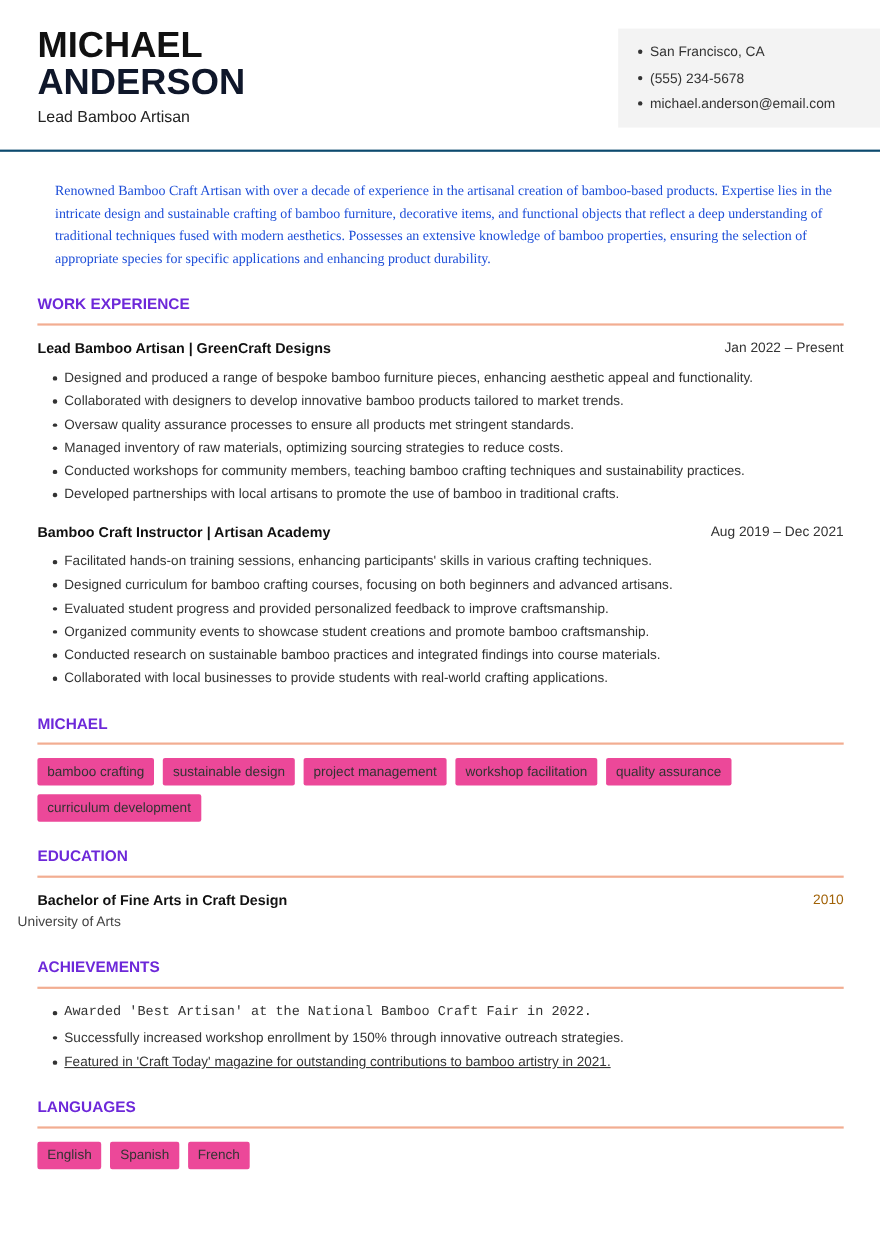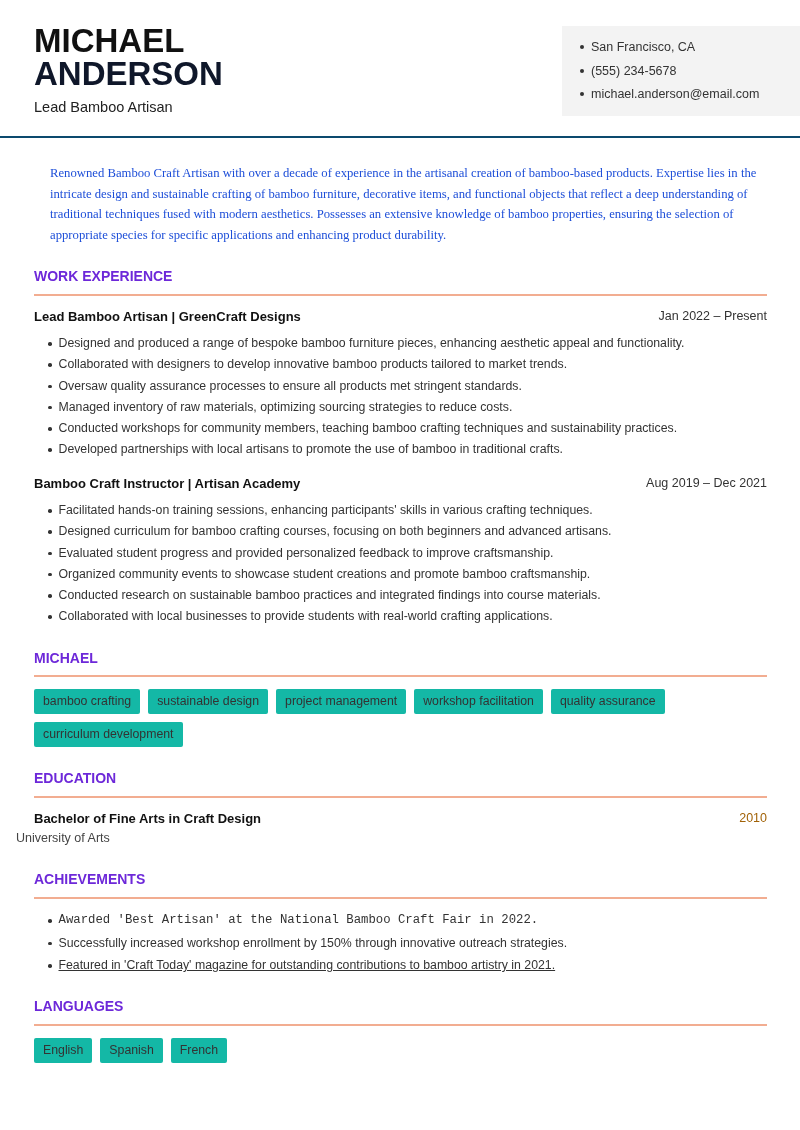--- a/index.html
+++ b/index.html
@@ -57,21 +57,21 @@
     .job-role { font-weight: 700; color: #111111; }
     .job-date { color: #333333; font-size: 12.5px; }
     .bullets { position: absolute; left: 34px; width: 740px; }
     .bullets li {
       list-style: none; font-size: 12.3px; color: #333333; height: 21.3px; line-height: 16px;
       display: flex; align-items: flex-start;
     }
     .bullets li .bullet-dot { margin-left: 14px; margin-right: 7px; margin-top: 7px; width: 3.5px; height: 3.5px; }
     .tags { position: absolute; left: 34px; width: 733px; display: flex; flex-wrap: wrap; gap: 8px 8px; }
     .tag {
-      background: #14b8a6; font-size: 12.3px; color: #333333;
+      background: #ec4899; font-size: 12.3px; color: #333333;
       padding: 0 9px; height: 25px; line-height: 25px; border-radius: 2px;
     }
     .edu-head {
       position: absolute; left: 34px; width: 733px; display: flex; justify-content: space-between; font-size: 13px;
     }
     .edu-degree { font-weight: 700; color: #111111; }
     .edu-year { color: #a16207; font-size: 12.5px; }
     .edu-school { position: absolute; left: 16px; font-size: 12.5px; color: #444444; }
   </style>
 </head>

